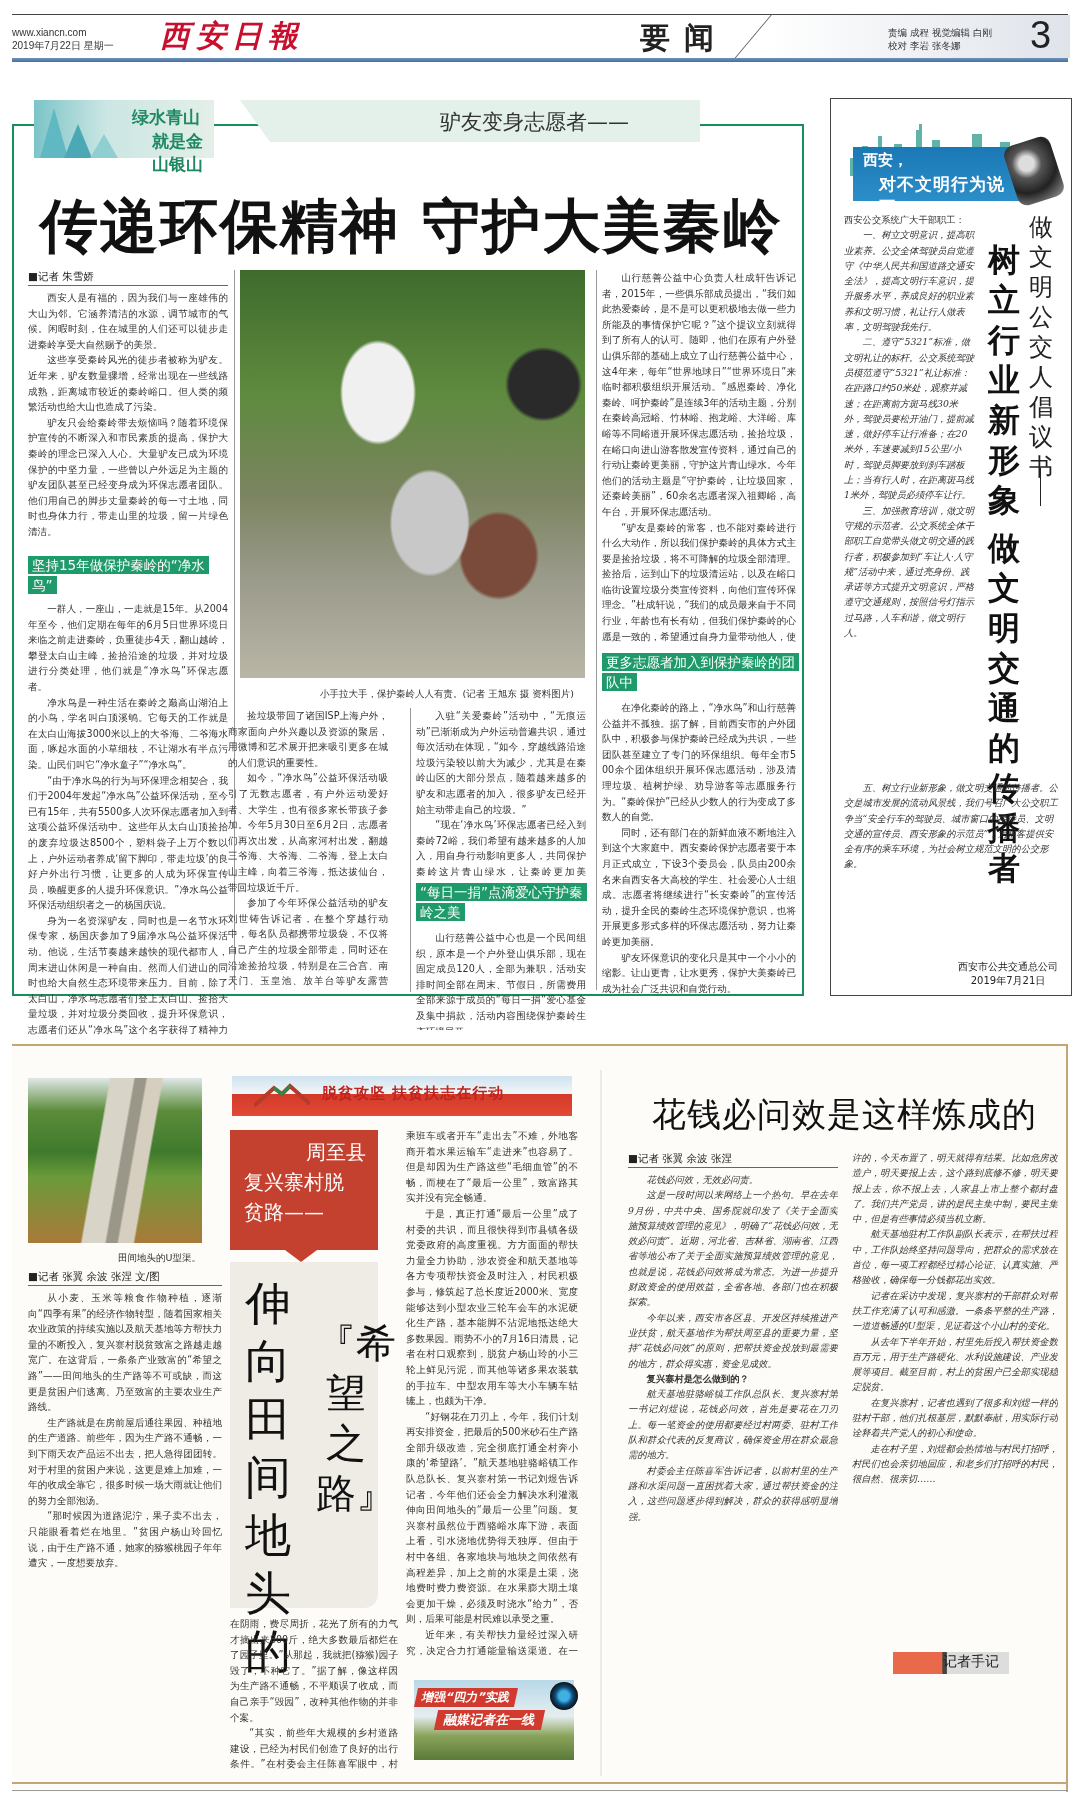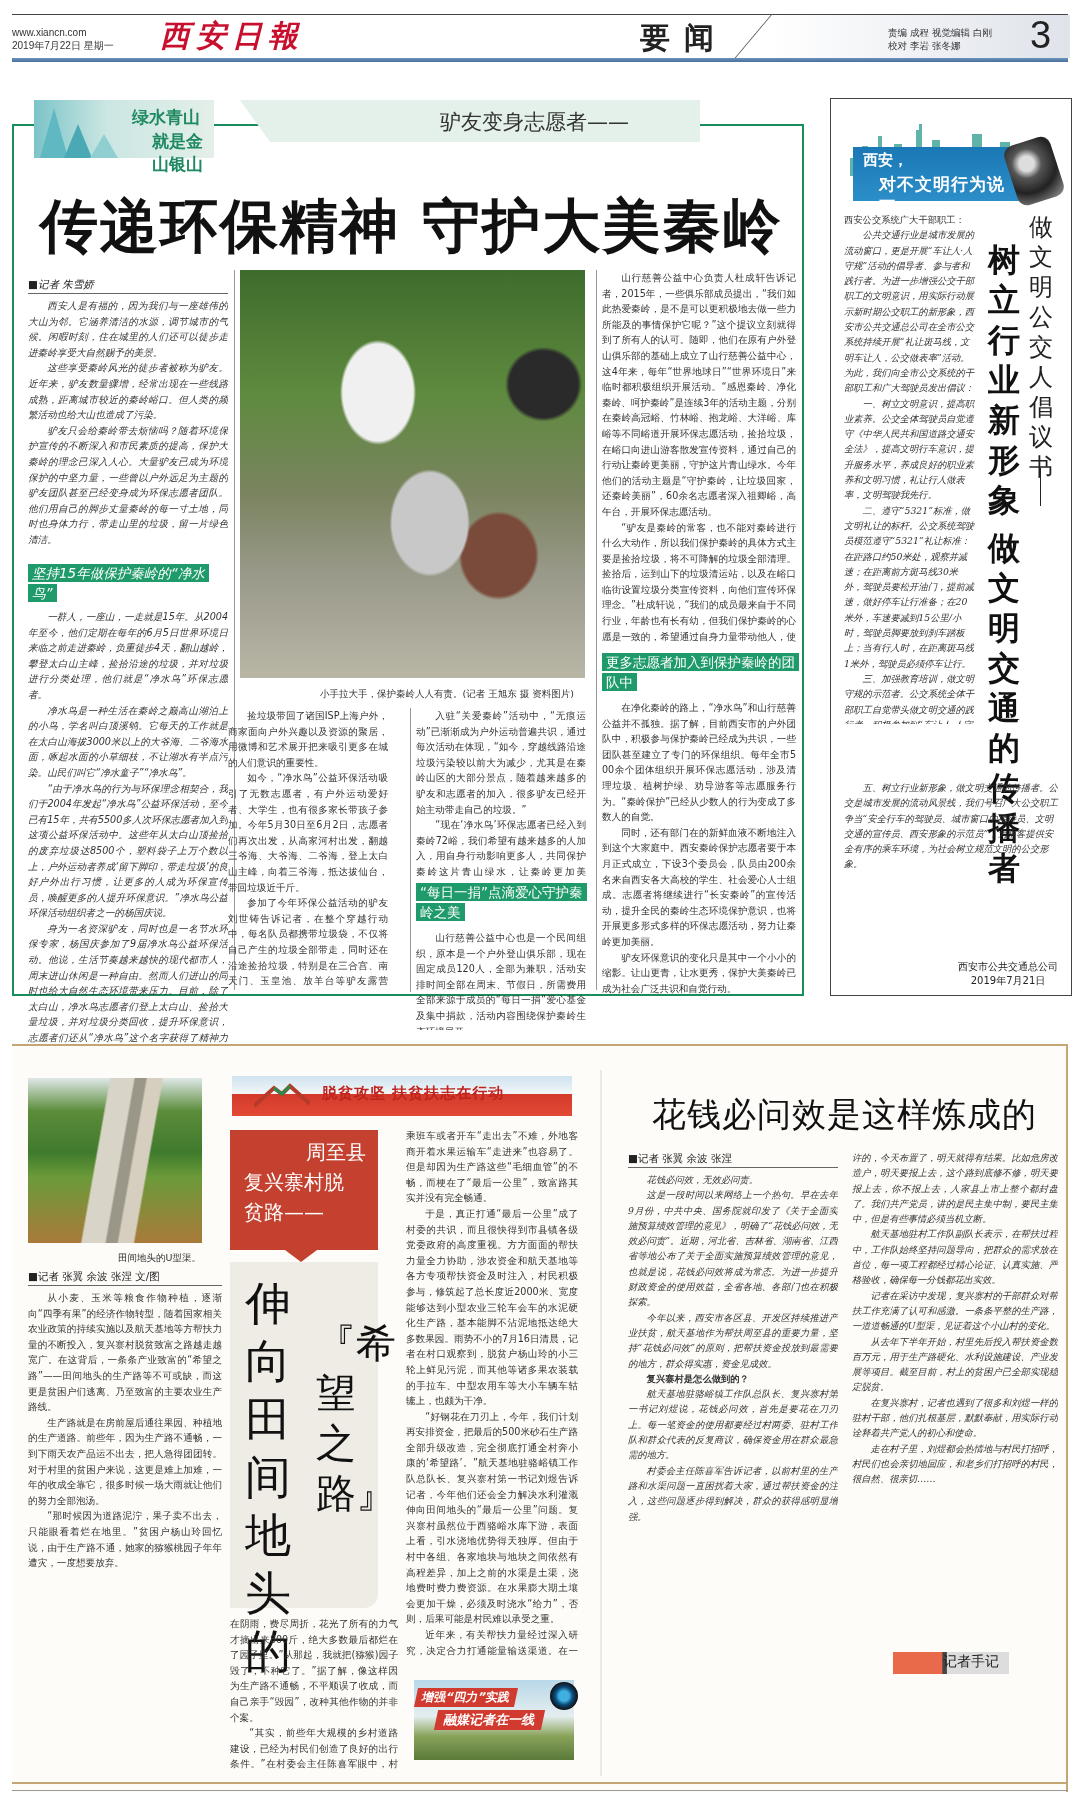--- a/index.html
+++ b/index.html
@@ -56,21 +56,21 @@
 .canal{left:28px;top:1078px;width:174px;height:165px;background:
 linear-gradient(100deg,transparent 40%,#d9d4c8 41% 52%,#9a9688 53% 58%,#d6cfc0 59% 66%,transparent 67%),
 linear-gradient(#dfe8e8 0%,#5b8c3a 20%,#3f7a2c 45%,#6b9a3a 60%,#a97a3a 100%)}
 .pbanner{left:232px;top:1076px;width:340px;height:40px;background:linear-gradient(#cfe3f0 0%,#f2f6f8 45%,#d33a2a 46%,#e24a36 100%)}
 .pbanner .t{position:absolute;left:90px;top:8px;color:#c0231d;font-weight:bold;font-size:15px;letter-spacing:1px}
 .redbox{left:230px;top:1130px;width:148px;height:120px;background:#c4412f}
 .redbox .t{position:absolute;color:#fff;font-size:20px;line-height:28px}
 .redtri{left:285px;top:1250px;width:0;height:0;border-left:16px solid transparent;border-right:16px solid transparent;border-top:12px solid #c4412f}
 .greybox{left:230px;top:1262px;width:148px;height:346px;background:#efece6;border-radius:0 0 14px 0}
 .bigv{position:absolute;font-size:46px;line-height:58px;color:#111;width:56px;text-align:center;font-family:"DejaVu Sans",sans-serif}
-.hopev{position:absolute;font-size:40px;line-height:50px;color:#111;width:50px;text-align:left}
+.hopev{position:absolute;font-size:40px;line-height:50px;color:#111;width:50px;text-align:right}
 .ibanner{left:414px;top:1680px;width:160px;height:80px;background:linear-gradient(#b8d8e8 0%,#e5eef0 45%,#8aa35a 70%,#5a7a3a 100%)}
 .ibanner .r1{position:absolute;left:2px;top:8px;background:#d13a2e;color:#fff;font-weight:bold;font-size:12px;padding:1px 6px;transform:skewX(-12deg)}
 .ibanner .r2{position:absolute;left:22px;top:30px;background:#d13a2e;color:#fff;font-weight:bold;font-size:13px;padding:1px 8px;transform:skewX(-12deg)}
 .ibanner .eye{position:absolute;right:-4px;top:2px;width:28px;height:28px;border-radius:50%;background:radial-gradient(circle,#3fb0e0 0 25%,#0a4a7a 45%,#111 70%)}
 .rtitle{left:652px;top:1092px;font-size:34px;color:#111;letter-spacing:1px;white-space:nowrap}
 .notebadge{left:893px;top:1652px;width:116px;height:22px;background:linear-gradient(90deg,#e86a4a 0 42%,#444 43% 46%,#ddd 47%)}
 .notebadge .t{position:absolute;left:50px;top:1px;font-size:14px;color:#222}
 .hand{font-family:"DejaVu Serif","Liberation Serif",serif;font-size:9.3px;line-height:15.3px;color:#333;font-style:italic}
 </style>
 </head>
@@ -98,21 +98,21 @@
   <div class="peak" style="left:30px;border-bottom-width:34px;border-bottom-color:#4aa9b5"></div>
   <div class="peak" style="left:56px;border-bottom-width:24px;border-bottom-color:#8fcfd2"></div>
   <div class="t1">绿水青山</div>
   <div class="t2">就是金山银山</div>
 </div>
 <div class="abs banner2">
   <div class="t">驴友变身志愿者——</div>
 </div>
 <div class="abs mainhead">传递环保精神  守护大美秦岭</div>
 
-<div class="abs" style="left:28px;top:278px;width:200px;font-style:italic;">
+<div class="abs" style="left:28px;top:270px;width:200px;">
   <div class="byline">记者 朱雪娇</div>
   <div class="txt" style="height:246px">
     <p>西安人是有福的，因为我们与一座雄伟的大山为邻。它涵养清洁的水源，调节城市的气候。闲暇时刻，住在城里的人们还可以徒步走进秦岭享受大自然赐予的美景。</p>
     <p>这些享受秦岭风光的徒步者被称为驴友。近年来，驴友数量骤增，经常出现在一些线路成熟，距离城市较近的秦岭峪口。但人类的频繁活动也给大山也造成了污染。</p>
     <p>驴友只会给秦岭带去烦恼吗？随着环境保护宣传的不断深入和市民素质的提高，保护大秦岭的理念已深入人心。大量驴友已成为环境保护的中坚力量，一些曾以户外远足为主题的驴友团队甚至已经变身成为环保志愿者团队。他们用自己的脚步丈量秦岭的每一寸土地，同时也身体力行，带走山里的垃圾，留一片绿色清洁。</p>
   </div>
   <div style="margin:19px 0 6px 0;line-height:20px">
     <span class="subhead">坚持15年做保护秦岭的“净水鸟”</span>
   </div>
   <div class="txt" style="height:440px">
@@ -171,21 +171,20 @@
   <div class="b">对不文明行为说不！</div>
 </div>
 <div class="abs lens"></div>
 <div class="abs vtitle1">做文明公交人倡议书</div>
 <div class="abs vdash"></div>
 <div class="abs vtitle2">树立行业新形象</div>
 <div class="abs vtitle2" style="top:528px">做文明交通的传播者</div>
 
 <div class="abs hand" style="left:844px;top:212px;width:132px;height:512px;overflow:hidden">
   <div style="font-style:normal;font-family:'DejaVu Sans',sans-serif">西安公交系统广大干部职工：</div>
-  <p style="text-indent:2em">公共交通行业是城市发展的流动窗口，更是开展“车让人·人守规”活动的倡导者、参与者和践行者。为进一步增强公交干部职工的文明意识，用实际行动展示新时期公交职工的新形象，西安市公共交通总公司在全市公交系统持续开展“礼让斑马线，文明车让人，公交做表率”活动。为此，我们向全市公交系统的干部职工和广大驾驶员发出倡议：</p>
   <p style="text-indent:2em">一、树立文明意识，提高职业素养。公交全体驾驶员自觉遵守《中华人民共和国道路交通安全法》，提高文明行车意识，提升服务水平，养成良好的职业素养和文明习惯，礼让行人做表率，文明驾驶我先行。</p>
   <p style="text-indent:2em">二、遵守“5321”标准，做文明礼让的标杆。公交系统驾驶员模范遵守“5321”礼让标准：在距路口约50米处，观察并减速；在距离前方斑马线30米外，驾驶员要松开油门，提前减速，做好停车让行准备；在20米外，车速要减到15公里/小时，驾驶员脚要放到刹车踏板上；当有行人时，在距离斑马线1米外，驾驶员必须停车让行。</p>
   <p style="text-indent:2em">三、加强教育培训，做文明守规的示范者。公交系统全体干部职工自觉带头做文明交通的践行者，积极参加到“车让人·人守规”活动中来，通过亮身份、践承诺等方式提升文明意识，严格遵守交通规则，按照信号灯指示过马路，人车和谐，做文明行人。</p>
 </div>
 <div class="abs hand" style="left:844px;top:780px;width:216px;height:136px;overflow:hidden">
   <p style="text-indent:2em">五、树立行业新形象，做文明交通的传播者。公交是城市发展的流动风景线，我们号召广大公交职工争当“安全行车的驾驶员、城市窗口的接待员、文明交通的宣传员、西安形象的示范员”，为乘客提供安全有序的乘车环境，为社会树立规范文明的公交形象。</p>
 
 </div>
 <div class="abs" style="left:956px;top:994px;font-size:10px;text-align:center;line-height:14px;width:104px;margin-top:-34px">
   <div>西安市公共交通总公司</div>

